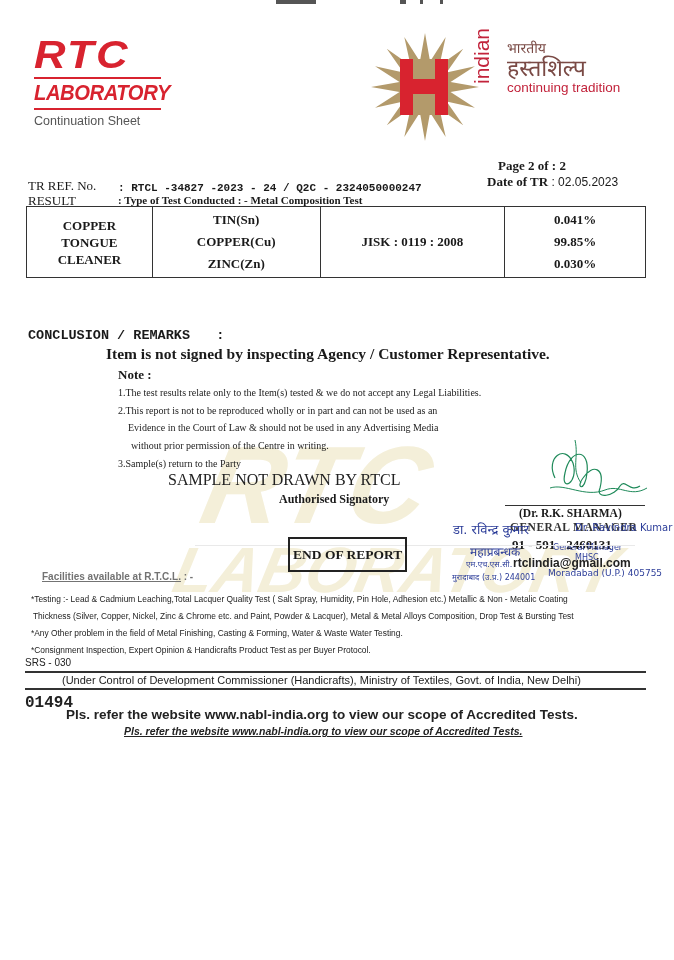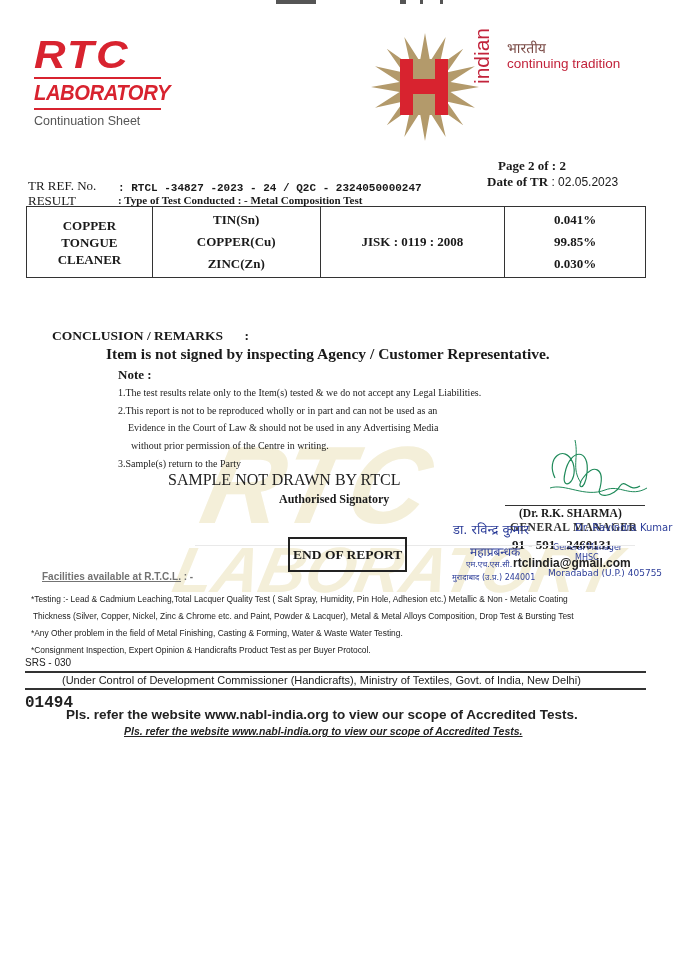--- a/index.html
+++ b/index.html
@@ -37,21 +37,21 @@
     
     table.res { position: absolute; left: 26px; top: 206px; width: 620px; border-collapse: collapse;
       font-family: "Liberation Serif", serif; font-weight: 700; font-size: 13px; text-align: center; }
     table.res th, table.res td { border: 1.5px solid #333; }
     table.res th { height: 34px; font-size: 13.5px; }
     table.res td { vertical-align: middle; padding: 2px 0; }
     .cell-stack div { line-height: 22px; }
     .cell-stack.sample div { line-height: 17px; }
 
     
-    .concl-head { left: 28px; top: 328px; font-family: Liberation Serif, serif; font-weight: 700; font-size: 13.5px; margin-left: 24px; }
+    .concl-head { left: 28px; top: 328px; font-family: Liberation Mono, monospace; font-weight: 700; font-size: 13.5px; }
     .concl-stmt { left: 106px; top: 345px; font-family: "Liberation Serif", serif; font-weight: 700; font-size: 15.5px; }
     .note-head { left: 118px; top: 367px; font-family: "Liberation Serif", serif; font-weight: 700; font-size: 13px; text-align: right; }
     .note { font-family: "Liberation Serif", serif; font-size: 10px; color: #222; }
 
     .sample-not { left: 168px; top: 471px; font-family: "Liberation Serif", serif; font-size: 16px; color: #222; }
     .auth-sig { left: 279px; top: 492px; font-family: "Liberation Serif", serif; font-weight: 700; font-size: 12px; }
 
     
     .wm { font-family: "Liberation Sans", sans-serif; font-weight: 900; font-style: italic; color: #f4efd9; }
 
@@ -100,20 +100,21 @@
 <div class="abs ih-logo">
   <svg class="ih-star" viewBox="0 0 110 110">
     <polygon id="starpoly" fill="#b39a6b" points="55.0,1.0 60.1,29.5 75.7,5.1 69.4,33.4 93.2,16.8 76.6,40.6 104.9,34.3 80.5,49.9 109.0,55.0 80.5,60.1 104.9,75.7 76.6,69.4 93.2,93.2 69.4,76.6 75.7,104.9 60.1,80.5 55.0,109.0 49.9,80.5 34.3,104.9 40.6,76.6 16.8,93.2 33.4,69.4 5.1,75.7 29.5,60.1 1.0,55.0 29.5,49.9 5.1,34.3 33.4,40.6 16.8,16.8 40.6,33.4 34.3,5.1 49.9,29.5"></polygon>
     <rect x="30" y="27" width="48" height="56" fill="#d8232f"></rect>
     <rect x="43" y="27" width="22" height="20" fill="#b39a6b"></rect>
     <rect x="43" y="62" width="22" height="21" fill="#b39a6b"></rect>
   </svg>
   <div class="ih-indian">indian</div>
   <div class="ih-text">
     <div class="ih-hindi1">भारतीय</div>
+    <div class="ih-hindi2">हस्तशिल्प</div>
     <div class="ih-cont">continuing tradition</div>
   </div>
 </div>
 
 <div class="abs meta" style="left:498px;top:158px;">
   <span>Page 2 of</span>
   <span>: 2</span>
 </div>
 <div class="abs meta" style="left:487px;top:174px;">
   <span>Date of TR</span>

